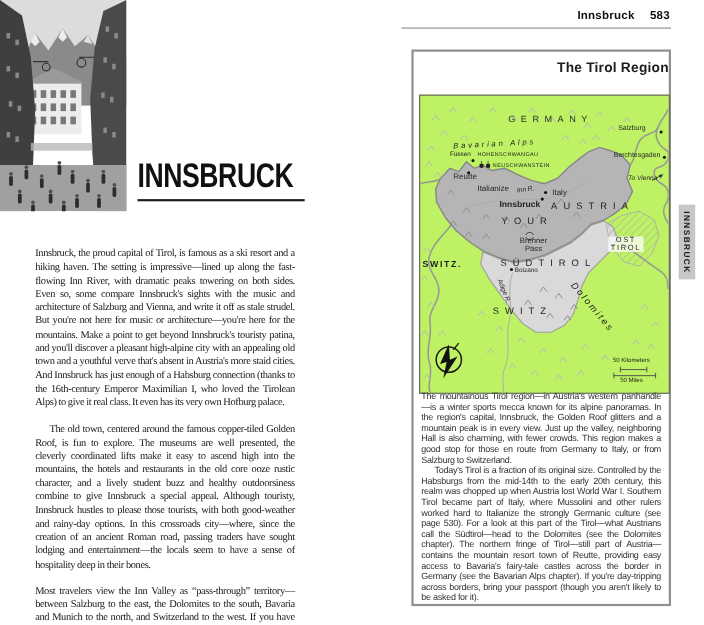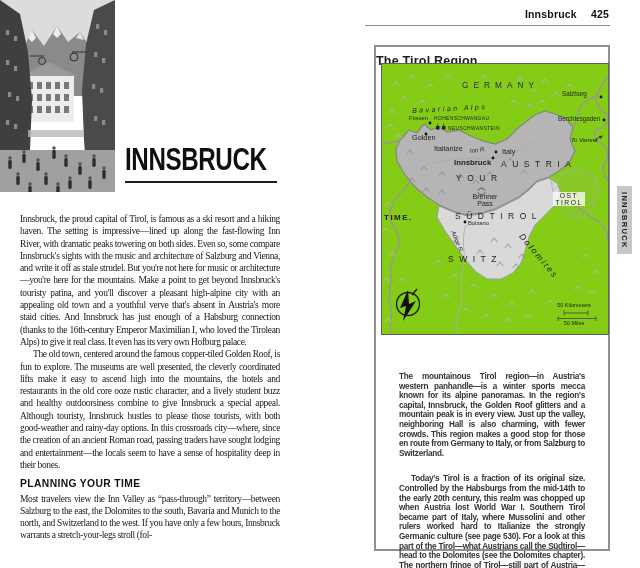--- a/index.html
+++ b/index.html
@@ -18,63 +18,63 @@
 
   
   .chapter-title{position:absolute;left:125px;top:144px;margin:0;font-family:"Liberation Sans",sans-serif;
            font-weight:bold;font-size:31px;line-height:1;color:#101010;letter-spacing:-.5px;
            transform:scaleX(.78);transform-origin:left top;white-space:nowrap;}
   .title-rule{position:absolute;left:125px;top:181px;width:152px;height:2px;background:#1e1e1e;}
 
   
   .bodycol{position:absolute;left:20px;top:213px;width:260px;text-align:justify;
            font-size:9.5px;line-height:12.3px;letter-spacing:-.35px;word-spacing:-.2px;color:#191919;}
-  .bodycol p{margin:0;}
+  .bodycol p{margin:12px;}
   .bodycol p.ind{text-indent:13px;}
   .sechead{font-family:"Liberation Sans",sans-serif;font-weight:bold;font-size:10.3px;
            letter-spacing:.4px;color:#111;margin:7px 0 2px 0;text-align:left;}
 
   
   .sidebar{position:absolute;left:374px;top:45px;width:236px;height:506px;
            border:2px solid #8f8f8f;box-sizing:border-box;background:#fff;}
-  .map-title{text-align:left;font-family:"Liberation Sans",sans-serif;font-weight:bold;
+  .map-title{text-align:right;font-family:"Liberation Sans",sans-serif;font-weight:bold;
            font-size:12.5px;letter-spacing:.2px;color:#1d1d1d;margin-top:7px;}
-  .map-box{position:absolute;left:5px;top:16px;width:226px;height:270px;border:1px solid #5e5e5e;
-           box-sizing:content-box;background:#84cc16;overflow:hidden;}
+  .map-box{position:absolute;left:5px;top:39px;width:226px;height:270px;border:1px solid #5e5e5e;
+           box-sizing:content-box;background:#bef264;overflow:hidden;}
   .map-box svg{position:absolute;left:0;top:0;width:226px;height:270px;}
 
   
   .ml{position:absolute;font-family:"Liberation Sans",sans-serif;color:#1f1f1f;
       white-space:nowrap;line-height:1.06;}
   .ml.country{font-size:8.3px;letter-spacing:5px;color:#2e2e2e;}
   .ml.region{font-size:8.5px;letter-spacing:5.5px;color:#222;}
   .ml.town{font-size:6.3px;}
   .ml.town-lg{font-size:7.3px;}
   .ml.tiny{font-size:4.9px;letter-spacing:.4px;}
   .ml.ital{font-style:italic;}
   .ml.bold{font-weight:bold;}
   .ml.wrap{white-space:normal;text-align:center;}
 
   
   .caption{position:absolute;left:7px;top:309px;width:218px;font-family:"Liberation Sans",sans-serif;
            font-size:8.2px;line-height:9.6px;letter-spacing:-.25px;text-align:justify;color:#333;}
-  .caption p{margin:16px;font-weight:bold;}
+  .caption p{margin:0;}
   .caption p.ind{text-indent:12px;}
 
   
   .side-tab{position:absolute;left:617px;top:186px;width:15px;height:68px;background:#c7c7c7;
             writing-mode:vertical-rl;display:flex;align-items:center;justify-content:center;
             font-family:"Liberation Sans",sans-serif;font-weight:bold;font-size:7.5px;
             letter-spacing:1.3px;color:#1a1a1a;}
 </style>
 </head>
 <body>
 
 <div class="runhead">
-  <span>Innsbruck</span><span class="pageno">425</span>
+  <span>Innsbruck</span><span class="pageno">583</span>
 </div>
 <div class="runrule"></div>
 
 <div class="photo">
   <svg viewBox="0 0 115 192">
     <rect x="0" y="0" width="115" height="96" fill="#dcdcdc"></rect>
     <path d="M 0,66 L 10,42 L 20,56 L 32,30 L 44,46 L 57,26 L 68,42 L 80,32 L 92,50 L 103,38 L 115,52 L 115,96 L 0,96 Z" fill="#8a8a8a"></path>
     <path d="M 28,38 L 32,30 L 36,38 L 32,42 Z" fill="#ededed"></path>
     <path d="M 53,34 L 57,26 L 61,34 L 57,38 Z" fill="#ededed"></path>
     <path d="M 76,38 L 80,32 L 84,40 Z" fill="#e2e2e2"></path>
@@ -158,21 +158,20 @@
       </g>
   </svg>
 </div>
 
 <h1 class="chapter-title">INNSBRUCK</h1>
 <div class="title-rule"></div>
 
 <div class="bodycol">
   <p>Innsbruck, the proud capital of Tirol, is famous as a ski resort and a hiking haven. The setting is impressive—lined up along the fast-flowing Inn River, with dramatic peaks towering on both sides. Even so, some compare Innsbruck's sights with the music and architecture of Salzburg and Vienna, and write it off as stale strudel. But you're not here for music or architecture—you're here for the mountains. Make a point to get beyond Innsbruck's touristy patina, and you'll discover a pleasant high-alpine city with an appealing old town and a youthful verve that's absent in Austria's more staid cities. And Innsbruck has just enough of a Habsburg connection (thanks to the 16th-century Emperor Maximilian I, who loved the Tirolean Alps) to give it real class. It even has its very own Hofburg palace.</p>
   <p class="ind">The old town, centered around the famous copper-tiled Golden Roof, is fun to explore. The museums are well presented, the cleverly coordinated lifts make it easy to ascend high into the mountains, the hotels and restaurants in the old core ooze rustic character, and a lively student buzz and healthy outdoorsiness combine to give Innsbruck a special appeal. Although touristy, Innsbruck hustles to please those tourists, with both good-weather and rainy-day options. In this crossroads city—where, since the creation of an ancient Roman road, passing traders have sought lodging and entertainment—the locals seem to have a sense of hospitality deep in their bones.</p>
-  <h2 class="sechead">PLANNING YOUR TIME</h2>
   <p>Most travelers view the Inn Valley as “pass-through” territory—between Salzburg to the east, the Dolomites to the south, Bavaria and Munich to the north, and Switzerland to the west. If you have only a few hours, Innsbruck warrants a stretch-your-legs stroll (fol-</p>
 </div>
 
 <aside class="sidebar">
   <div class="map-title">The Tirol Region</div>
 
   <div class="map-box">
     <svg viewBox="0 0 226 270">
       <defs>
         <pattern id="hatch" width="5" height="5" patternTransform="rotate(45)" patternUnits="userSpaceOnUse">
@@ -293,30 +292,30 @@
     </svg>
 
     <div class="ml country" style="left:80px;top:17px">GERMANY</div>
     <div class="ml ital" style="left:30px;top:41px;font-size:7px;letter-spacing:2.5px;transform:rotate(-3deg)">Bavarian Alps</div>
     <div class="ml town" style="left:180px;top:27px">Salzburg</div>
     <div class="ml town" style="left:176px;top:52px">Berchtesgaden</div>
     <div class="ml ital" style="left:189px;top:73px;font-size:6px">To Vienna</div>
     <div class="ml town" style="left:27px;top:51px;font-size:5.8px">Füssen</div>
     <div class="ml tiny" style="left:52px;top:52px">HOHENSCHWANGAU</div>
     <div class="ml tiny" style="left:66px;top:62px">NEUSCHWANSTEIN</div>
-    <div class="ml town-lg" style="left:30px;top:70px">Golden</div>
+    <div class="ml town-lg" style="left:30px;top:70px">Reutte</div>
     <div class="ml town-lg" style="left:52px;top:81px">Italianize</div>
     <div class="ml ital" style="left:88px;top:83px;font-size:6px;transform:rotate(-8deg)">Inn R.</div>
     <div class="ml town-lg" style="left:120px;top:84px">Italy</div>
     <div class="ml bold" style="left:72px;top:95px;font-size:7.8px">Innsbruck</div>
     <div class="ml region" style="left:119px;top:96px">AUSTRIA</div>
     <div class="ml region" style="left:74px;top:110px">YOUR</div>
     <div class="ml wrap" style="left:85px;top:129px;width:36px;font-size:7px">Brenner Pass</div>
     <div class="ml wrap" style="left:171px;top:128px;width:32px;font-size:6.8px;letter-spacing:1.5px;background:rgba(255,255,255,.75)">OST TIROL</div>
-    <div class="ml bold" style="left:2px;top:150px;font-size:8px;letter-spacing:1.5px">TIME.</div>
+    <div class="ml bold" style="left:2px;top:150px;font-size:8px;letter-spacing:1.5px">SWITZ.</div>
     <div class="ml region" style="left:73px;top:148px">SÜDTIROL</div>
     <div class="ml town" style="left:86px;top:156px;font-size:5.8px">Bolzano</div>
     <div class="ml ital" style="left:74px;top:166px;font-size:6px;transform:rotate(68deg);transform-origin:left top">Adige R.</div>
     <div class="ml ital" style="left:142px;top:168px;font-size:8.5px;letter-spacing:2px;transform:rotate(50deg);transform-origin:left top">Dolomites</div>
     <div class="ml region" style="left:66px;top:191px">SWITZ</div>
     <div class="ml wrap" style="left:166px;top:239px;width:52px;font-size:5.5px">50 Kilometers</div>
     <div class="ml wrap" style="left:168px;top:257px;width:48px;font-size:5.5px">50 Miles</div>
   </div>
 
   <div class="caption">

